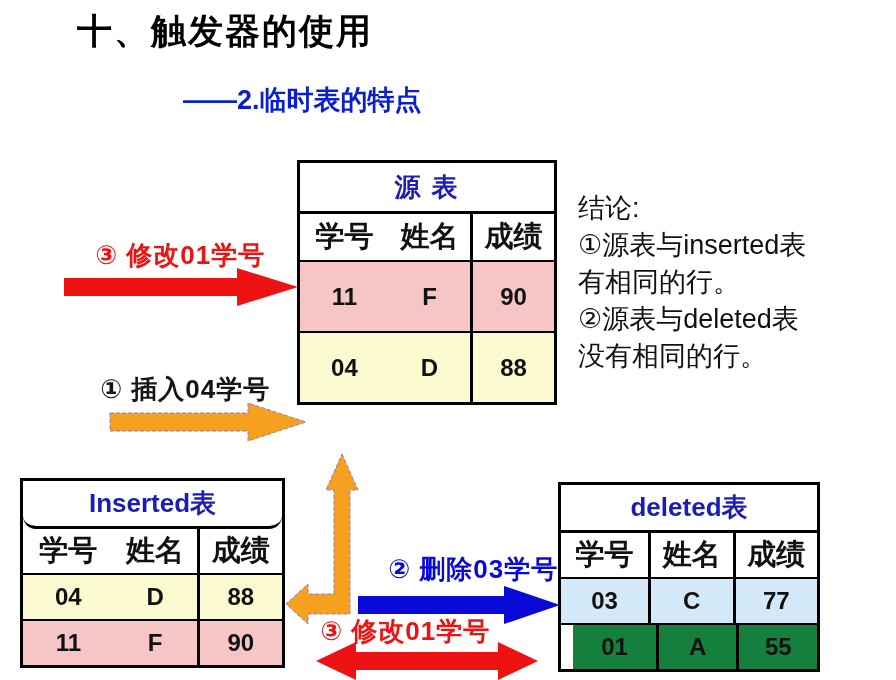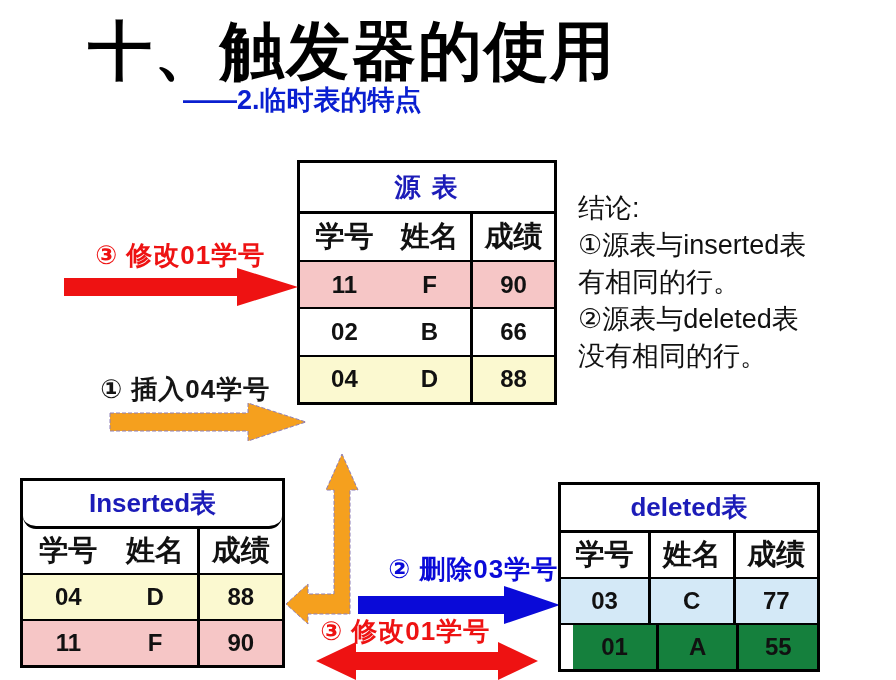--- a/index.html
+++ b/index.html
@@ -2,22 +2,22 @@
 <html><head>
 <meta charset="utf-8">
 <style>
   html,body { margin:0; padding:0; background:#fff; }
   .stage {
     position:relative; width:896px; height:680px; overflow:hidden;
     background:#fff;
     font-family:"Liberation Sans","DejaVu Sans",sans-serif;
   }
   .title {
-    position:absolute; left:88px; top:8px;
-    font-size:64px; font-weight:bold; color:#000; letter-spacing:2px;
+    position:absolute; left:77px; top:8px;
+    font-size:35px; font-weight:bold; color:#000; letter-spacing:2px;
     white-space:nowrap;
   }
   .subtitle {
     position:absolute; left:183px; top:82px;
     font-size:27px; font-weight:bold; color:#0a1fd0;
     white-space:nowrap;
   }
   
   .tbl {
     position:absolute; border:3px solid #000; background:#fff;
@@ -78,25 +78,20 @@
     <div class="tbl-title">源  表</div>
     <div class="trow hdr cols-merged">
       <div class="cell">学号</div>
       <div class="cell">姓名</div>
       <div class="cell">成绩</div>
     </div>
     <div class="trow cols-merged" style="background: rgb(246, 198, 198);">
       <div class="cell">11</div>
       <div class="cell">F</div>
       <div class="cell">90</div>
-    </div>
-    <div class="trow cols-merged" style="background: rgb(255, 255, 255);">
-      <div class="cell">02</div>
-      <div class="cell">B</div>
-      <div class="cell">66</div>
     </div>
     <div class="trow cols-merged" style="background: rgb(251, 249, 208);">
       <div class="cell">04</div>
       <div class="cell">D</div>
       <div class="cell">88</div>
     </div>
   </div>
 
   <div class="conclusion">
     <div>结论:</div>

